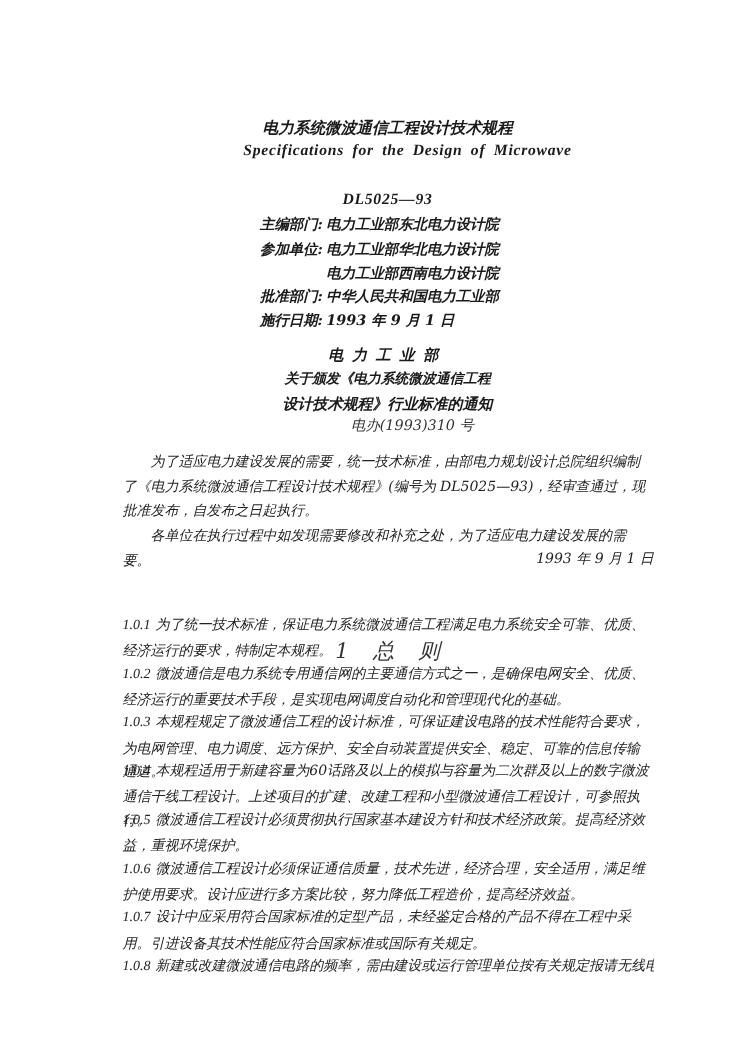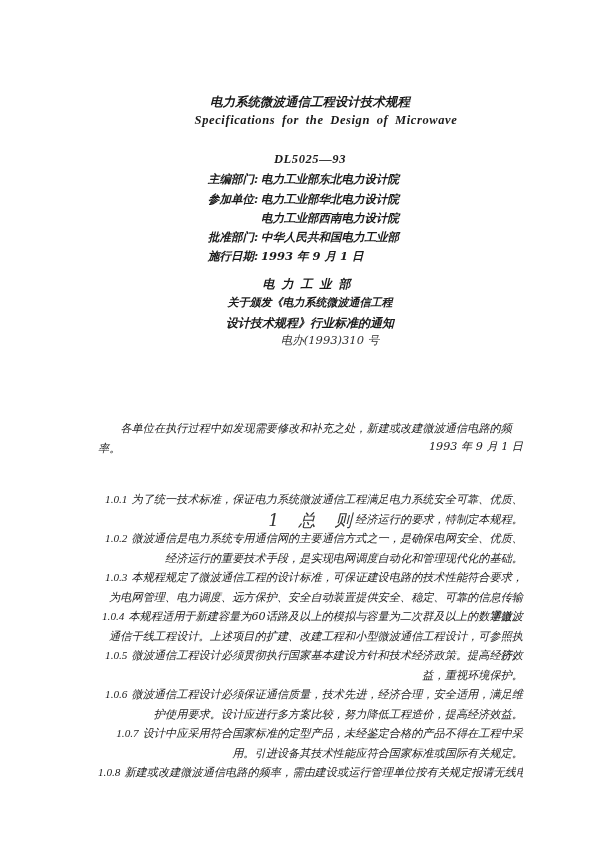--- a/index.html
+++ b/index.html
@@ -15,21 +15,21 @@
     .meta { position: absolute; left: 198px; font-size: 11.5px; font-weight: bold; white-space: nowrap; }
     .meta .k { display: inline-block; width: 53px; }
     .notice-org { top: 276px; font-size: 12px; font-weight: bold; letter-spacing: 7px; }
     .notice-t1 { top: 295px; font-size: 11px; font-weight: bold; }
     .notice-t2 { top: 315px; font-size: 12px; font-weight: bold; }
     .notice-no { top: 333px; font-size: 11.5px; color: #333; padding-left: 20px; }
     .para { position: absolute; left: 88px; width: 425px; font-size: 11.2px; line-height: 19.6px; color: #222; }
     .indent { text-indent: 2em; }
     .date-right { position: absolute; left: 300px; width: 213px; text-align: right; font-size: 11.2px; color: #222; }
     .chapter { top: 473px; font-size: 17px; color: #333; word-spacing: 14px; margin-top: 36px; }
-    .clause { position: absolute; left: 88px; width: 425px; font-size: 11.2px; line-height: 19.6px; color: #222; text-align: right; }
+    .clause { position: absolute; left: 88px; width: 425px; font-size: 11.2px; line-height: 19.6px; color: #222; }
     .num { font-family: "Liberation Serif", serif; margin-right: 4px; }
   </style>
 </head>
 <body>
 
 <div class="page">
 
   <div class="center title-cn">电力系统微波通信工程设计技术规程</div>
   <div class="center title-en t-en1">Specifications for the Design of Microwave</div>
   <div class="center title-en t-en3">DL5025—93</div>
@@ -48,21 +48,22 @@
   </div>
   <div class="meta" style="top:249px">
     <span class="k">施行日期:</span><span>1993 年 9 月 1 日</span>
   </div>
 
   <div class="center notice-org">电力工业部</div>
   <div class="center notice-t1">关于颁发《电力系统微波通信工程</div>
   <div class="center notice-t2">设计技术规程》行业标准的通知</div>
   <div class="center notice-no">电办(1993)310 号</div>
 
-  <div class="para indent" style="top:419px">各单位在执行过程中如发现需要修改和补充之处，新建或改建微波通信电路的频率。</div>
+  <div class="para indent" style="top:360px">为了适应电力建设发展的需要，统一技术标准，由部电力规划设计总院组织编制了《电力系统微波通信工程设计技术规程》(编号为 DL5025—93)，经审查通过，现批准发布，自发布之日起执行。</div>
+  <div class="para indent" style="top:419px">各单位在执行过程中如发现需要修改和补充之处，为了适应电力建设发展的需要。</div>
   <div class="date-right" style="top:439px">1993 年 9 月 1 日</div>
 
   <div class="center chapter">1 总 则</div>
 
   <div class="clause" style="top:490px">
     <span class="num">1.0.1</span><span>为了统一技术标准，保证电力系统微波通信工程满足电力系统安全可靠、优质、经济运行的要求，特制定本规程。</span>
   </div>
   <div class="clause" style="top:529px">
     <span class="num">1.0.2</span><span>微波通信是电力系统专用通信网的主要通信方式之一，是确保电网安全、优质、经济运行的重要技术手段，是实现电网调度自动化和管理现代化的基础。</span>
   </div>

